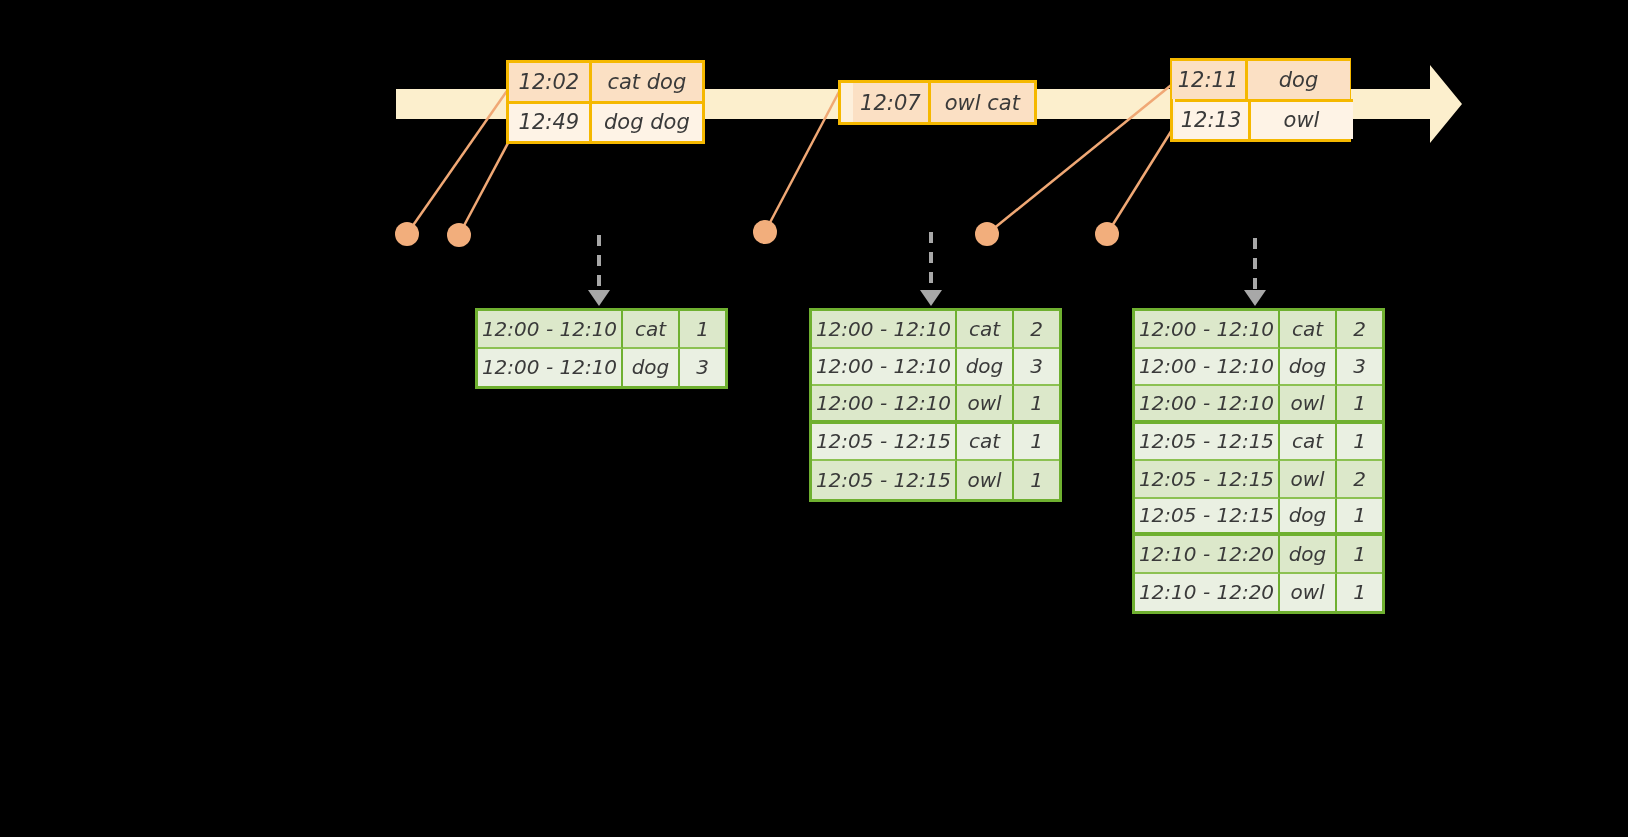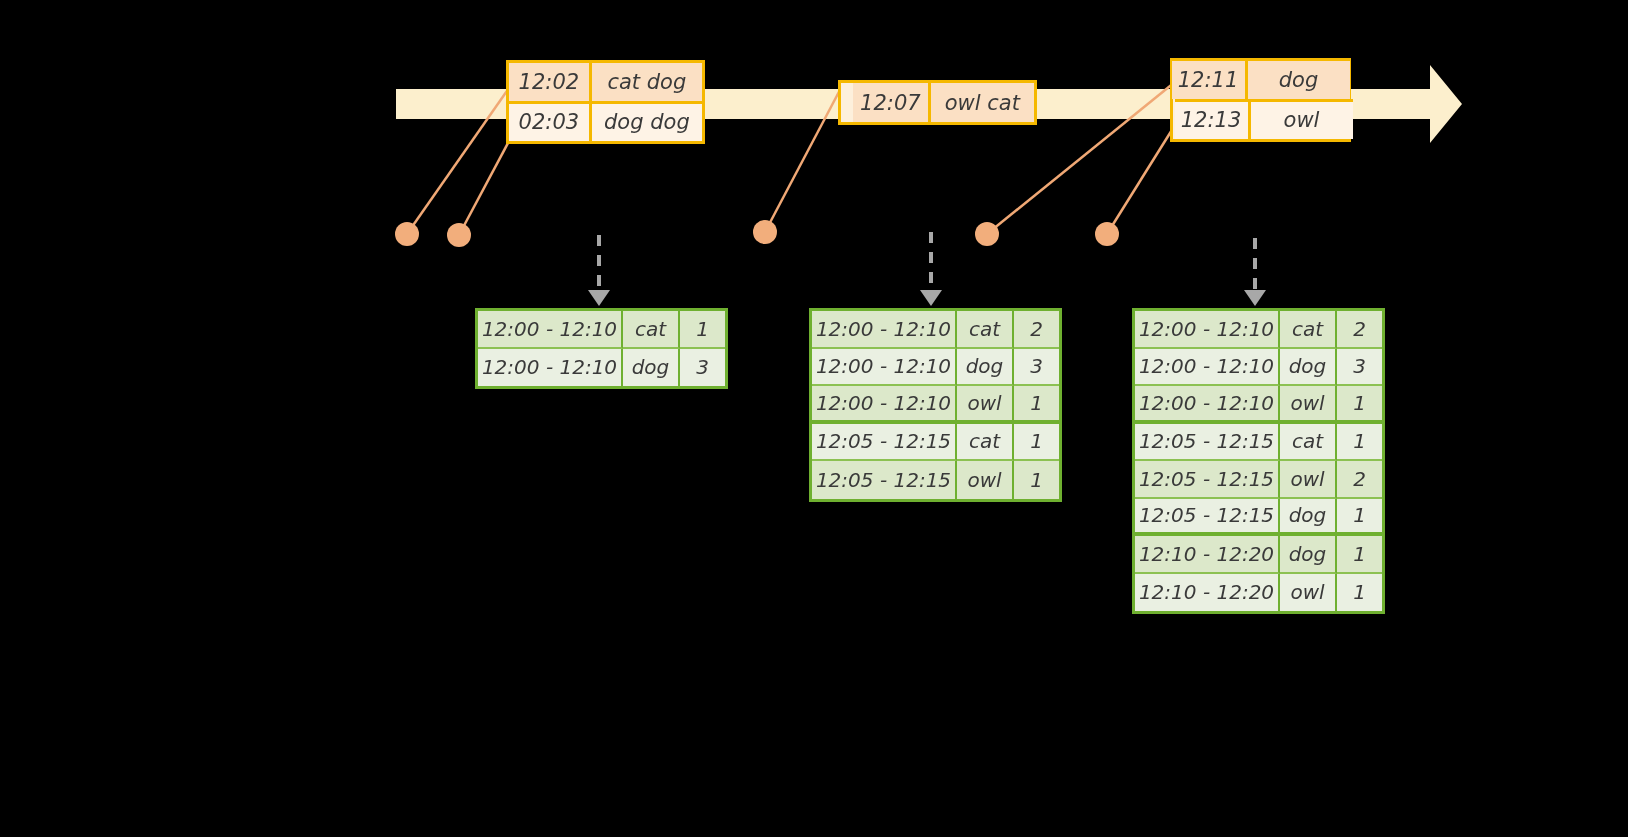--- a/index.html
+++ b/index.html
@@ -131,21 +131,21 @@
       </g>
   </svg>
 
   <div id="events-host">
       <div class="evt-group" style="left: 506px; top: 60px; width: 199px; height: 84px;">
         <div class="evt-row shade-a" style="height: 39px;">
           <div class="evt-cell time" style="width: 84px;">12:02</div>
           <div class="evt-cell words" style="width: 112px;">cat dog</div>
         </div>
         <div class="evt-row shade-b" style="height: 39px;">
-          <div class="evt-cell time" style="width: 84px;">02:03</div>
+          <div class="evt-cell time" style="width: 84px;">12:49</div>
           <div class="evt-cell words" style="width: 112px;">dog dog</div>
         </div>
       </div>
       <div class="evt-group" style="left: 838px; top: 80px; width: 199px; height: 45px; padding-left: 12px;">
         <div class="evt-row shade-a" style="height: 39px;">
           <div class="evt-cell time" style="width: 84px;">12:07</div>
           <div class="evt-cell words" style="width: 112px;">owl cat</div>
         </div>
       </div>
       <div class="evt-group" style="left: 1170px; top: 58px; width: 181px; height: 84px; align-items: center;">

